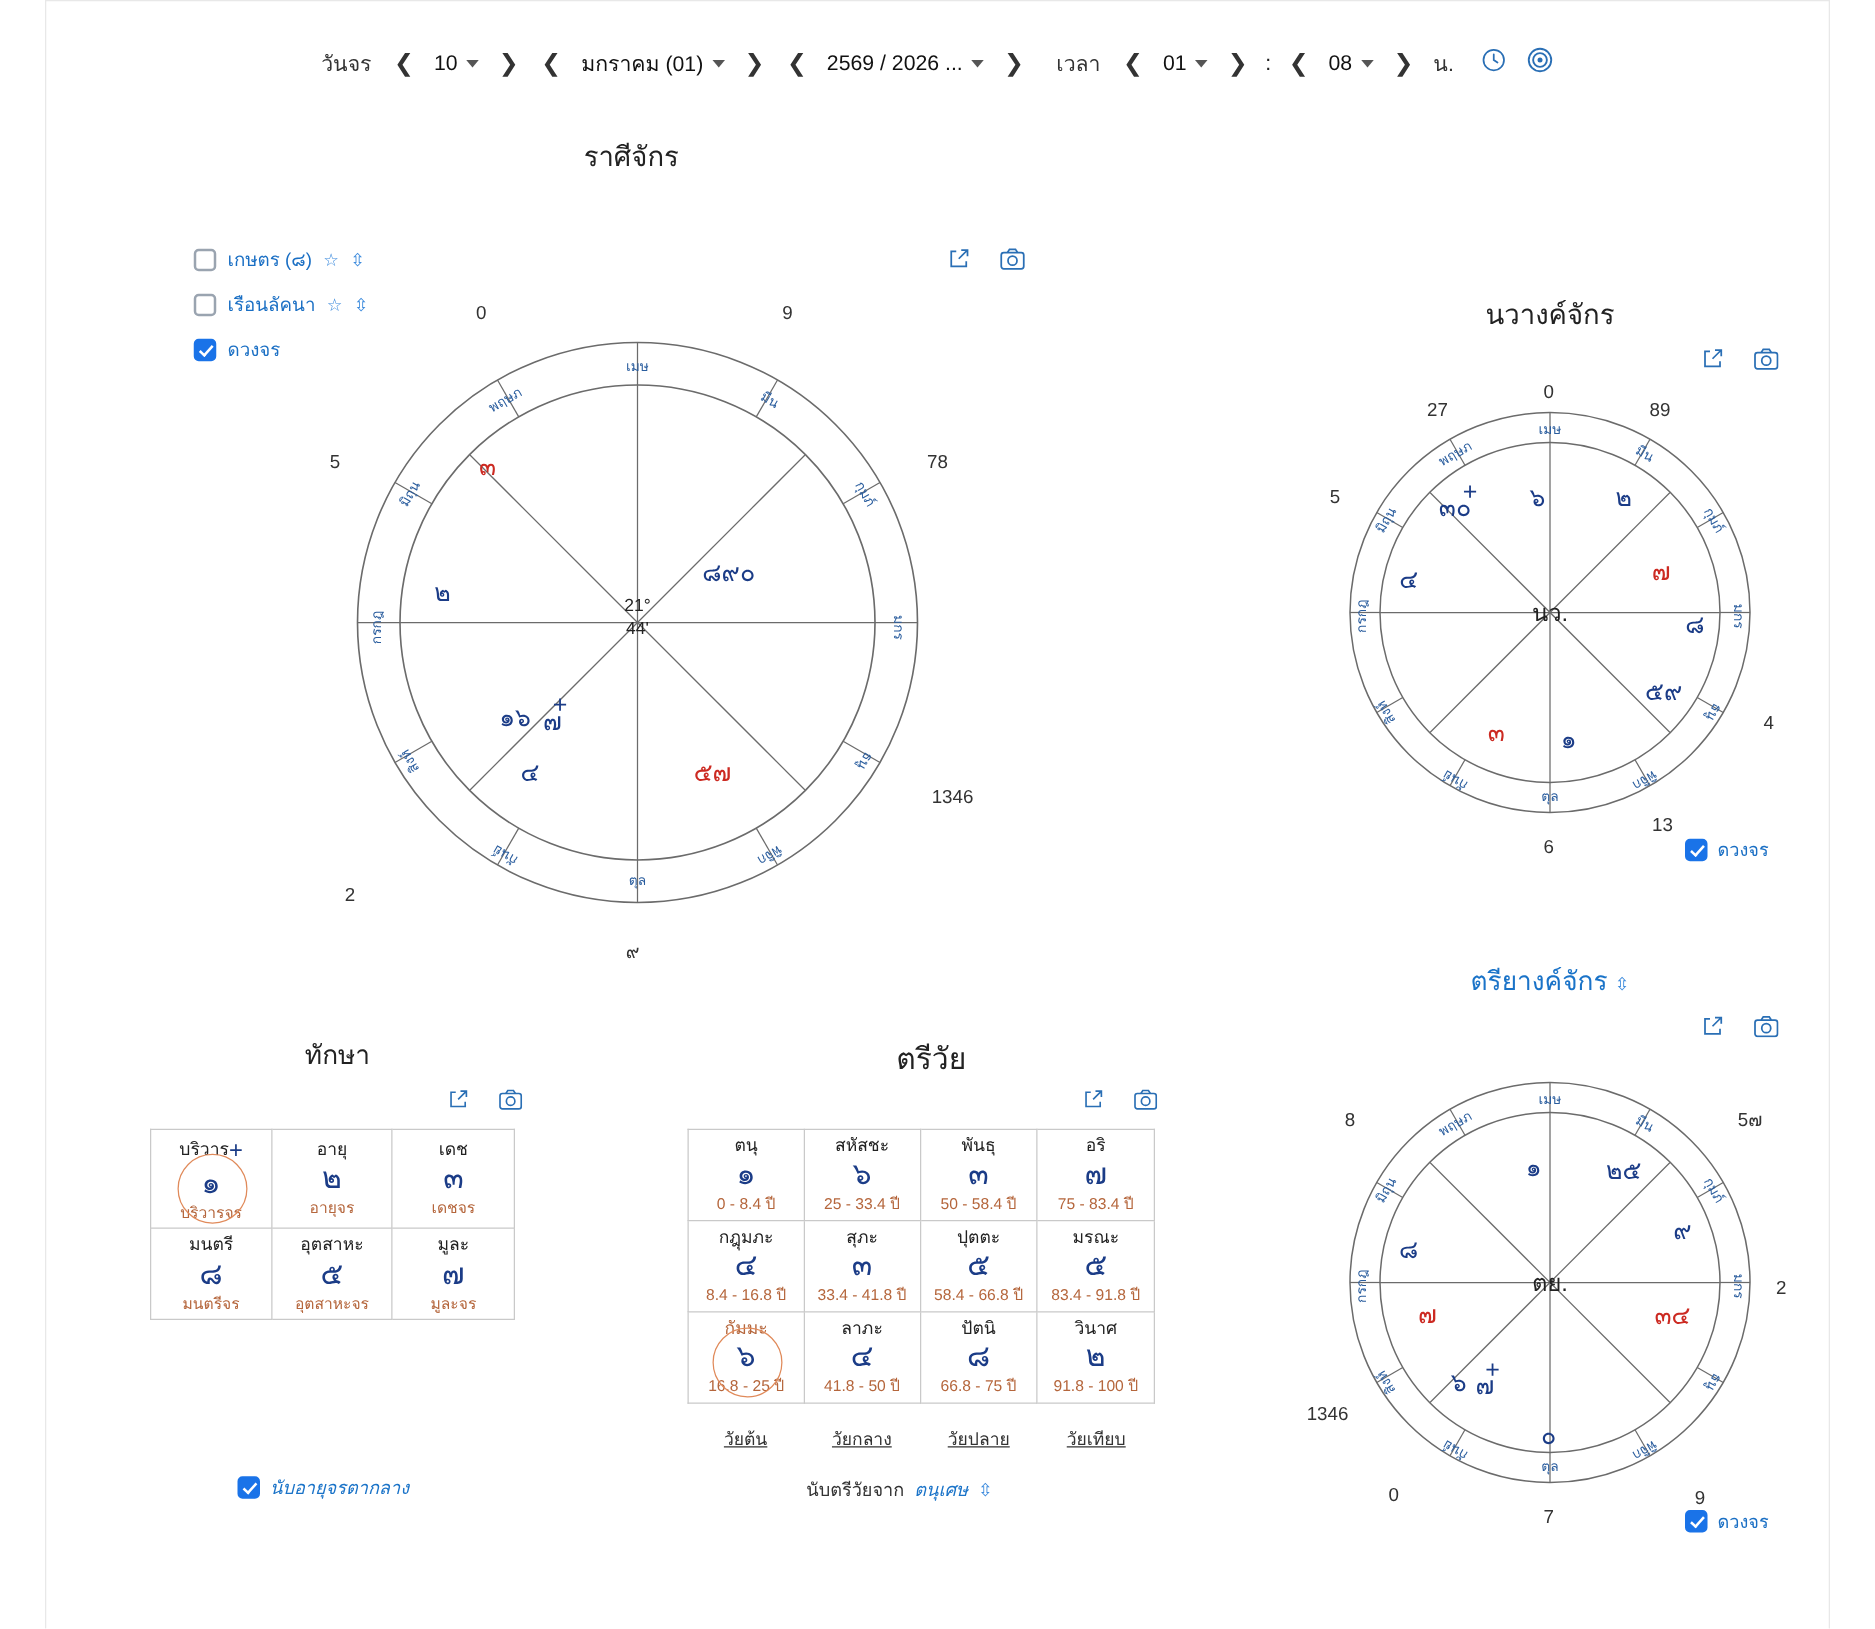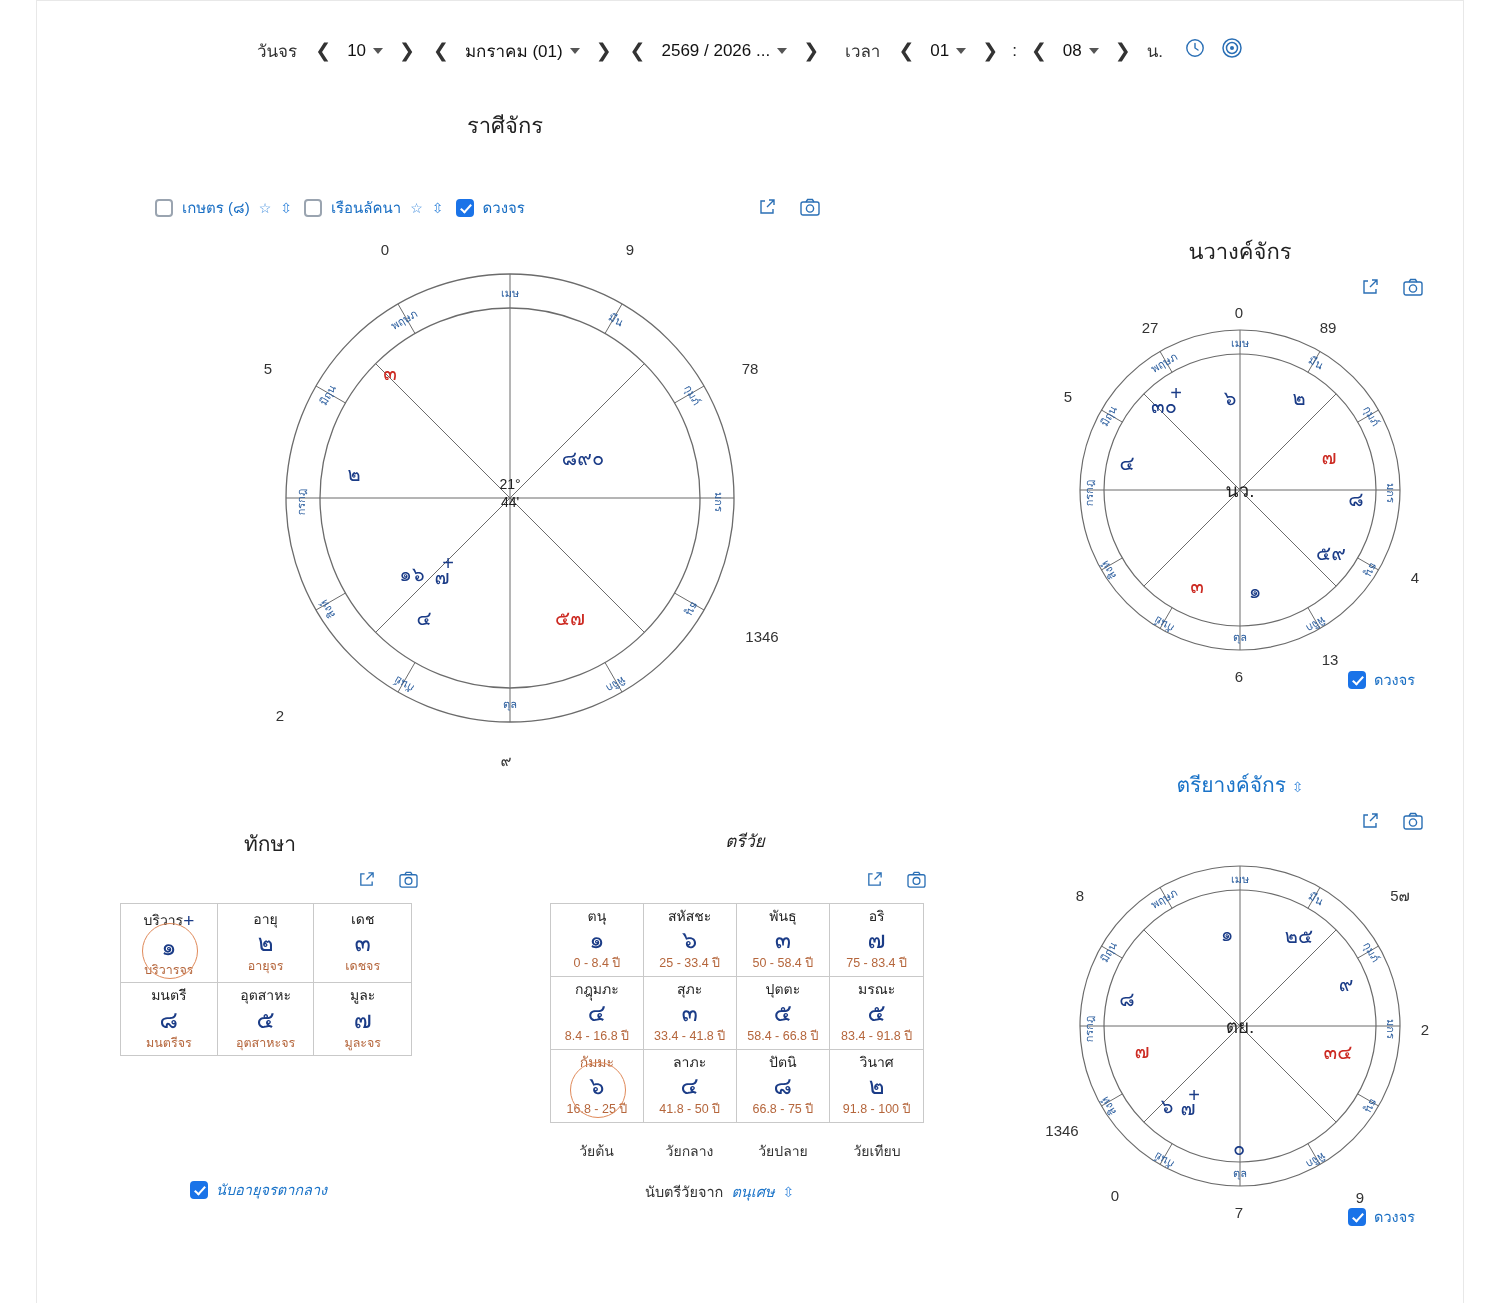--- a/index.html
+++ b/index.html
@@ -95,31 +95,30 @@
     position: absolute;
     left: 120px; top: 827px; width: 300px;
     text-align: center;
     font-size: 21px;
     color: #222;
   }
   .title-treewai {
     position: absolute;
     left: 560px; top: 827px; width: 370px;
     text-align: center;
-    font-size: 17px;
+    font-size: 24px;
     color: #222;
-    font-style: italic;
   }
 
   
   .checklist {
     position: absolute;
     left: 155px; top: 196px;
     display: flex;
-    flex-direction: row;
+    flex-direction: column;
     gap: 12px;
   }
   .chk-row {
     display: flex;
     align-items: center;
     gap: 9px;
     font-size: 15px;
     color: #1a6fc4;
     white-space: nowrap;
   }
@@ -214,21 +213,21 @@
   }
   .footrow .dk { color: #333; }
   .footrow .lnk { color: #1a73c8; cursor: pointer; font-style: italic; }
 
   .vaicaption {
     position: absolute;
     display: flex;
     font-size: 14px;
     color: #333;
   }
-  .vaicaption div { text-align: center; }
+  .vaicaption div { text-align: center; text-decoration: underline; }
 </style>
 </head>
 <body>
 
 <div class="page">
   <div class="frame-border"></div>
 
   <div class="datebar">
     <span class="lbl">วันจร</span>
     <span class="chev">❮</span>

